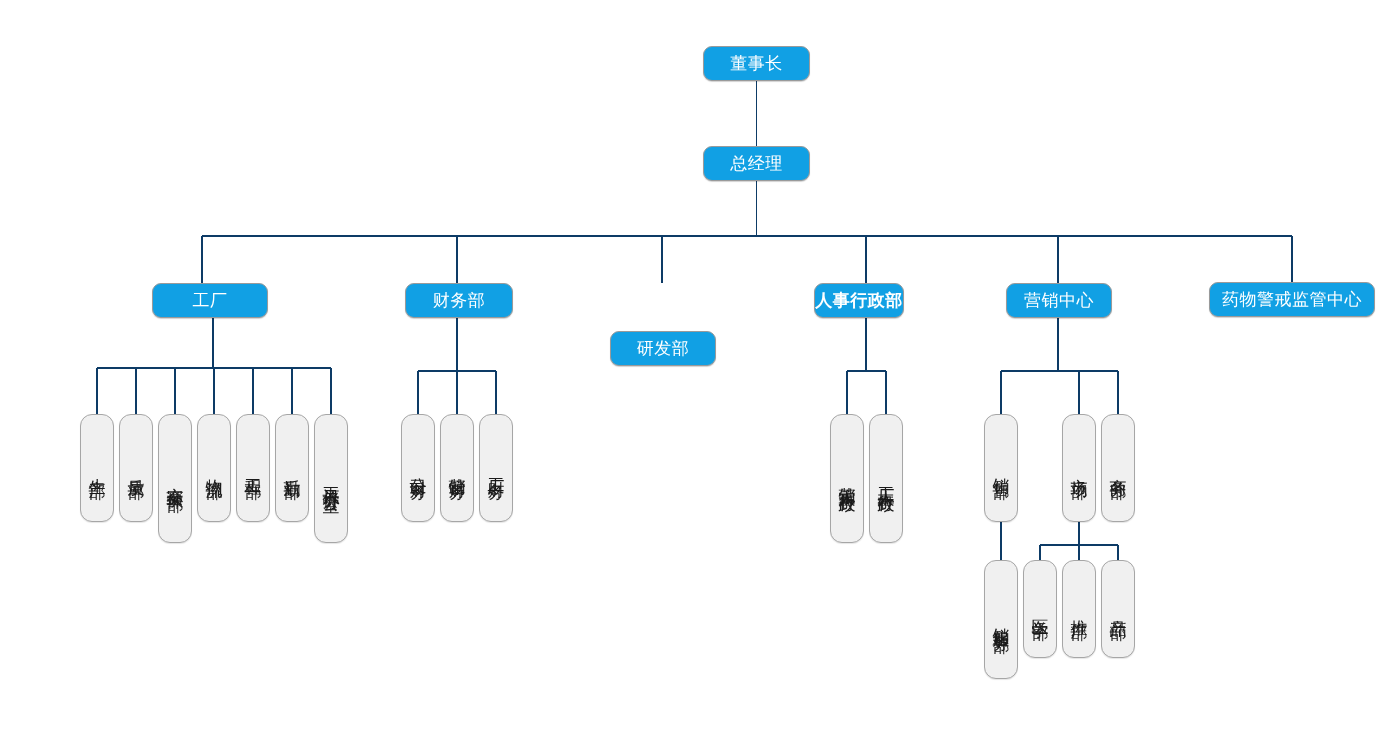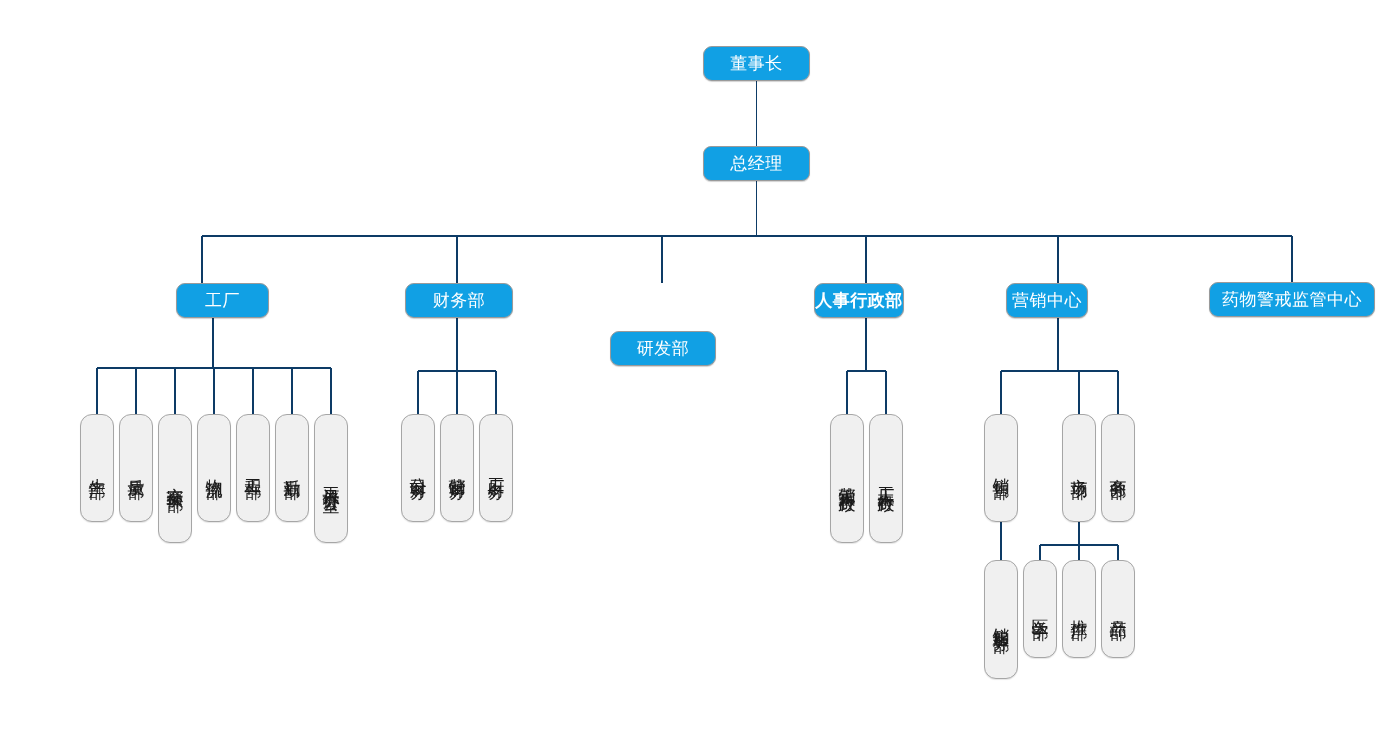--- a/index.html
+++ b/index.html
@@ -113,41 +113,41 @@
       <line x1="1040" y1="545" x2="1040" y2="560"></line>
       <line x1="1079" y1="545" x2="1079" y2="560"></line>
       <line x1="1118" y1="545" x2="1118" y2="560"></line>
     </g>
   </svg>
 
   <div class="node blue" style="left:703px; top:46px; width:107px;">
     <span>董事长</span>
   </div>
 
-  <div class="node blue" style="left:703px; top:146px; width:107px;border-radius:8px;">
+  <div class="node blue" style="left:703px; top:146px; width:107px;">
     <span>总经理</span>
   </div>
 
-  <div class="node blue" style="left:176px; top:283px; width:93px;">
+  <div class="node blue" style="left:152px; top:283px; width:116px;">
     <span>工厂</span>
   </div>
 
   <div class="node blue" style="left:405px; top:283px; width:108px;">
     <span>财务部</span>
   </div>
 
   <div class="node blue" style="left:610px; top:283px; width:106px;margin-top:48px;">
     <span>研发部</span>
   </div>
 
   <div class="node blue" style="left:814px; top:283px; width:90px;font-weight:bold;">
     <span>人事行政部</span>
   </div>
 
-  <div class="node blue" style="left:1006px; top:283px; width:82px;">
+  <div class="node blue" style="left:1006px; top:283px; width:106px;">
     <span>营销中心</span>
   </div>
 
   <div class="node blue" style="left:1209px; top:282px; width:166px;">
     <span>药物警戒监管中心</span>
   </div>
 
   <div class="node gray" style="left:80px; top:414px; height:108px;">
     <span>生产部</span>
   </div>

